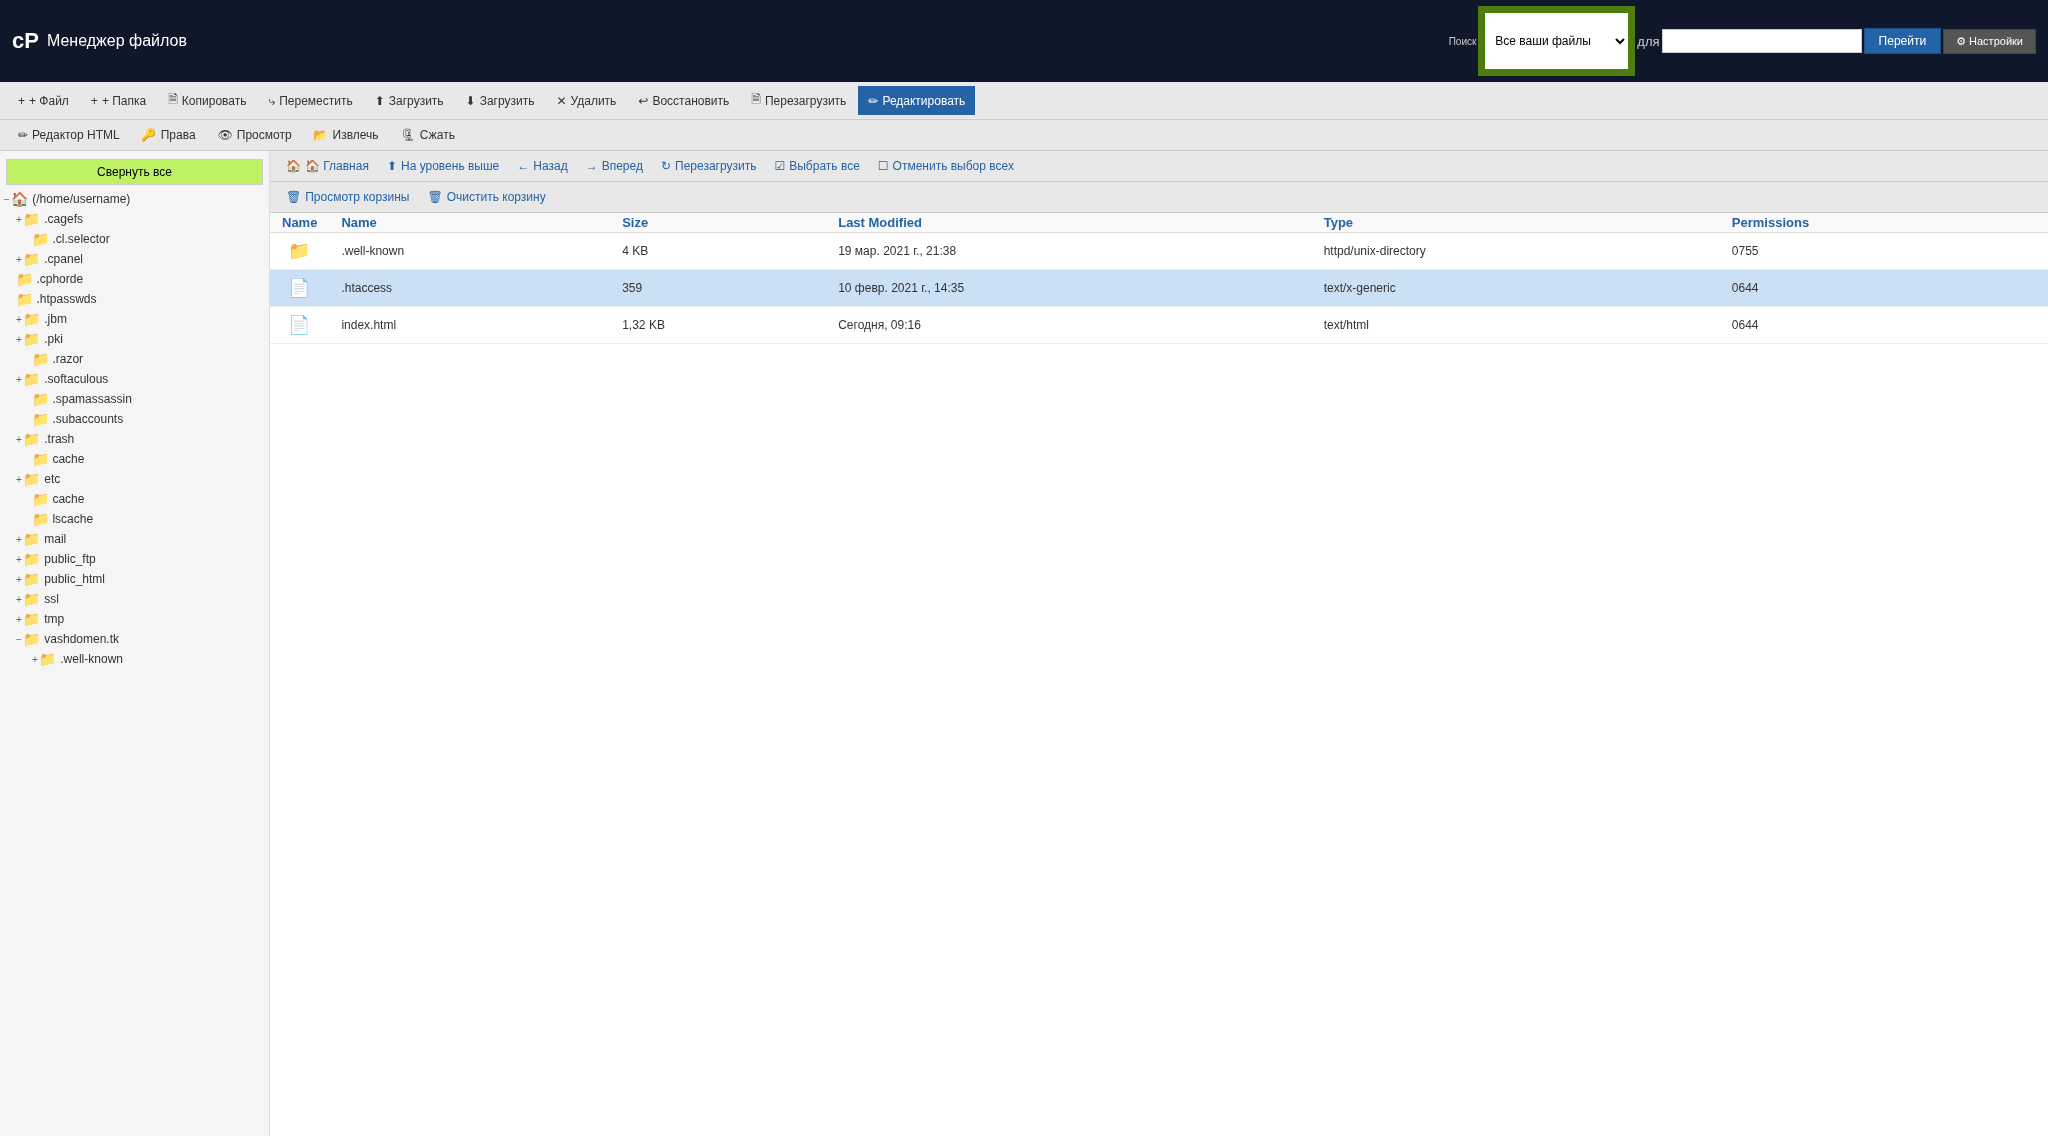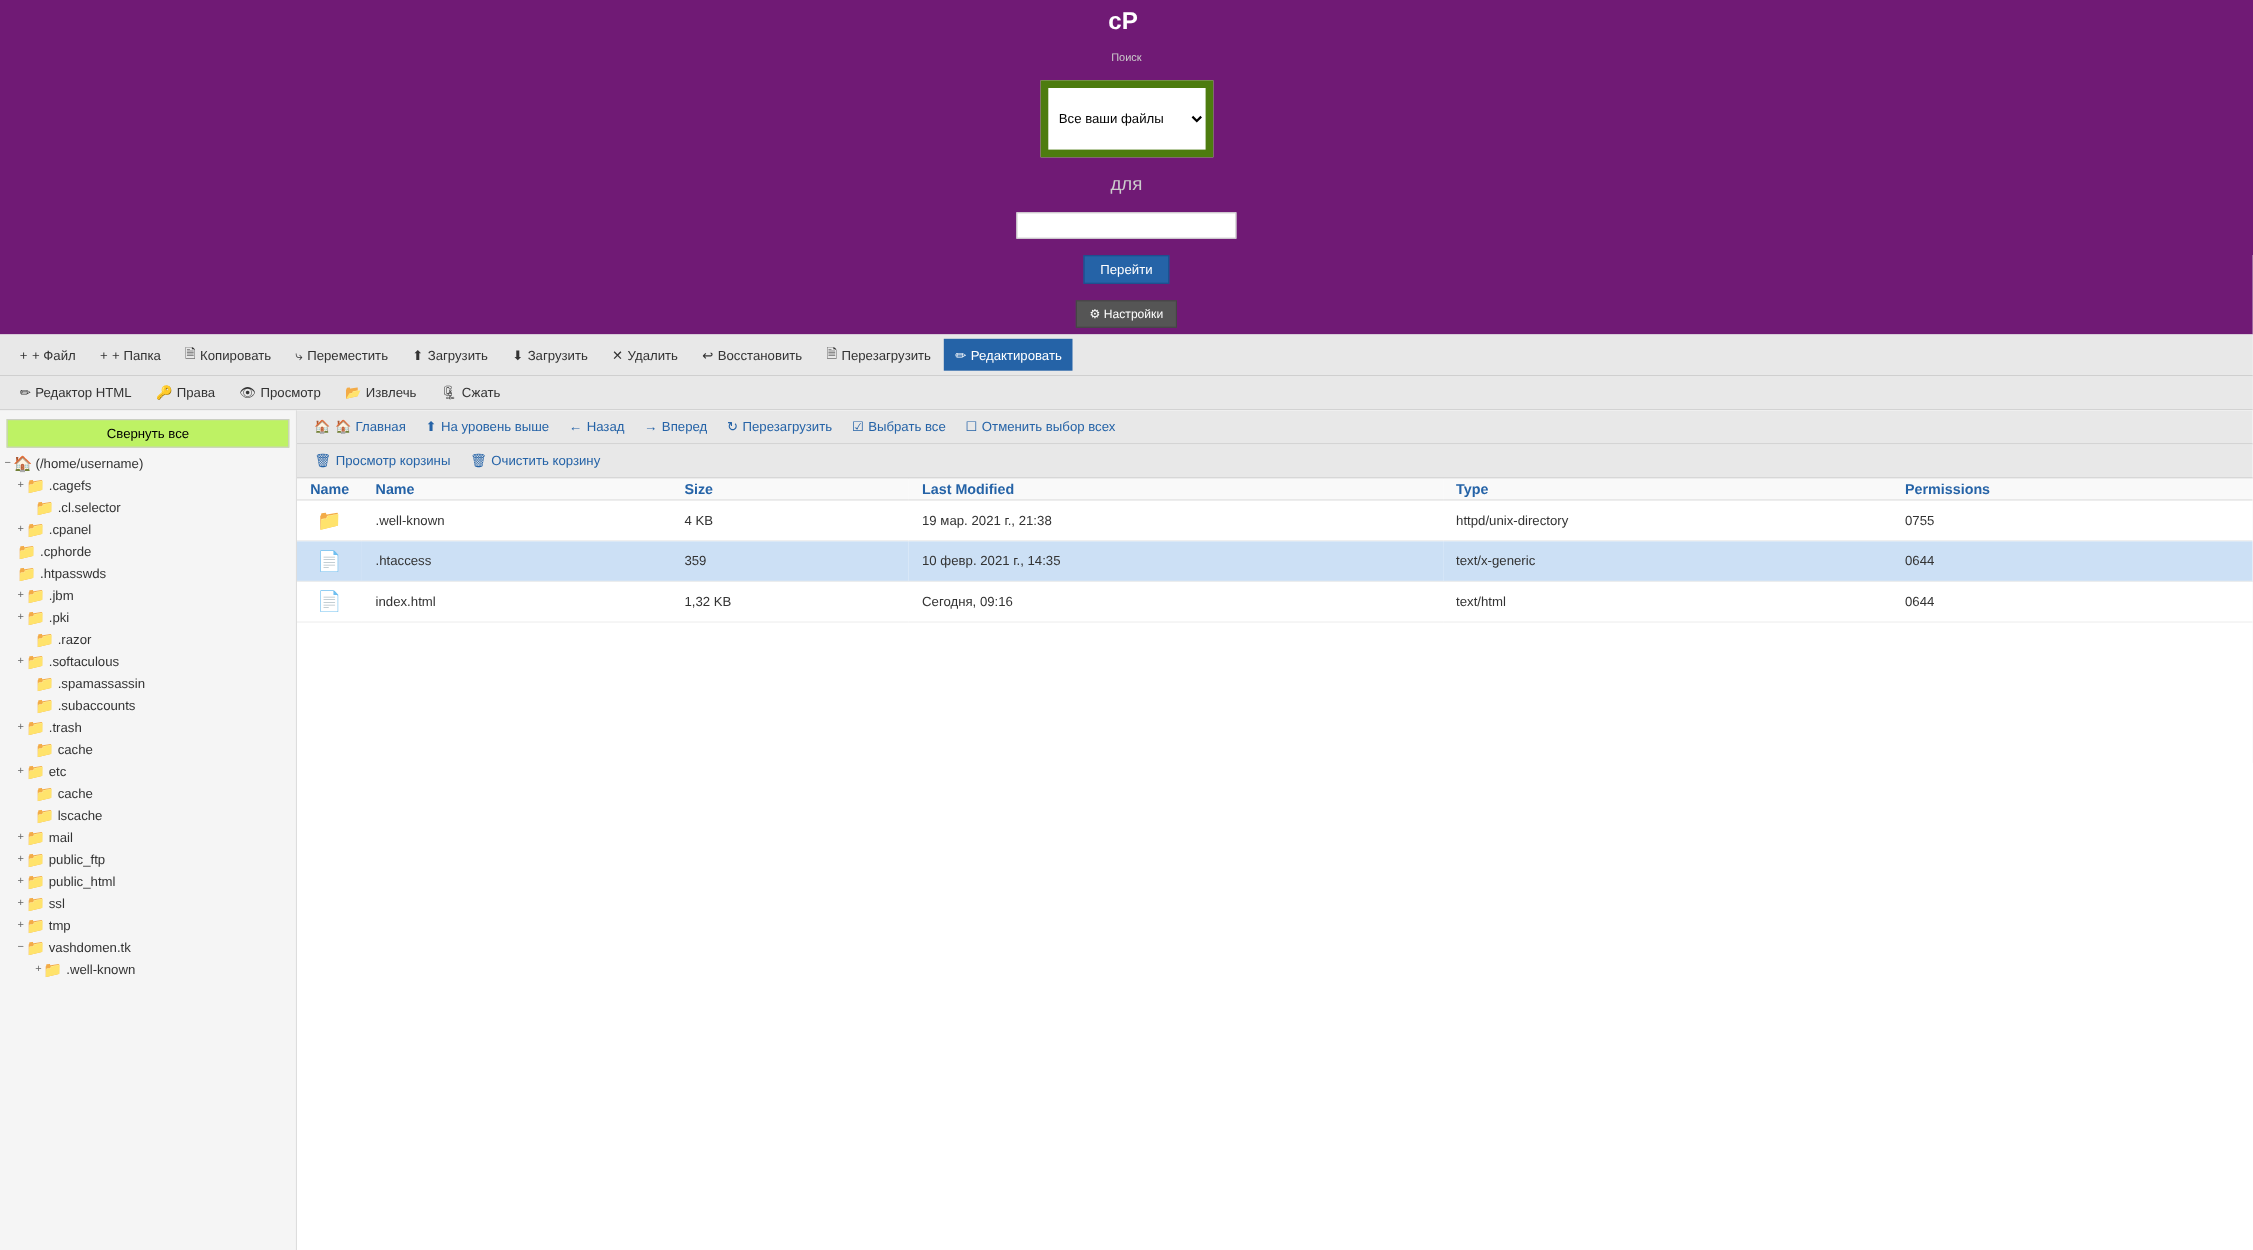--- a/index.html
+++ b/index.html
@@ -1,26 +1,25 @@
 <!DOCTYPE html>
 <html><head>
   <meta charset="utf-8">
   <style>
     * { box-sizing: border-box; margin: 0; padding: 0; }
     body { font-family: Arial, sans-serif; font-size: 13px; background: #f0f0f0; color: #333; }
 
     
     .header {
-      background: #701a75;
+      background: #0f172a;
       color: #fff;
       display: flex;
       align-items: center;
       padding: 6px 12px;
-      gap: 15px;
-      flex-direction: column;
+      gap: 2px;
     }
     .header-logo {
       font-size: 22px;
       font-weight: bold;
       color: #fff;
       margin-right: 6px;
     }
     .header-title {
       font-size: 16px;
       color: #fff;
@@ -32,21 +31,21 @@
     }
     .header-search-select {
       background: #fff;
       border: 7px solid #4d7c0f;
       padding: 20px 6px;
       font-size: 12px;
       cursor: pointer;
     }
     .header-search-for {
       color: #ccc;
-      font-size: 17px;
+      font-size: 13px;
     }
     .header-search-input {
       border: 1px solid #ccc;
       padding: 4px 8px;
       font-size: 12px;
       width: 200px;
     }
     .header-btn {
       background: #2563a7;
       color: #fff;
@@ -207,20 +206,21 @@
 
     
     .indent-1 { padding-left: 16px; }
     .indent-2 { padding-left: 32px; }
   </style>
 </head>
 <body>
 
 <div class="header">
   <span class="header-logo">cP</span>
+  <span class="header-title">Менеджер файлов</span>
   <span class="header-search-label">Поиск</span>
   <select class="header-search-select">
     <option>Все ваши файлы</option>
     <option>Только имя файла</option>
     <option>Только содержимое</option>
   </select>
   <span class="header-search-for">для</span>
   <input class="header-search-input" type="text" placeholder="" style="">
   <button class="header-btn">Перейти</button>
   <button class="header-settings-btn">⚙ Настройки</button>

